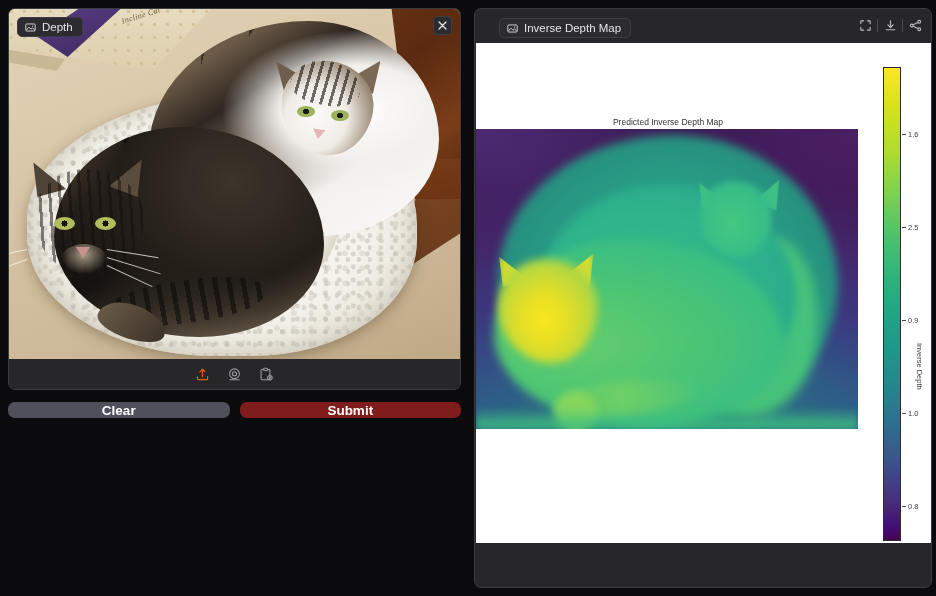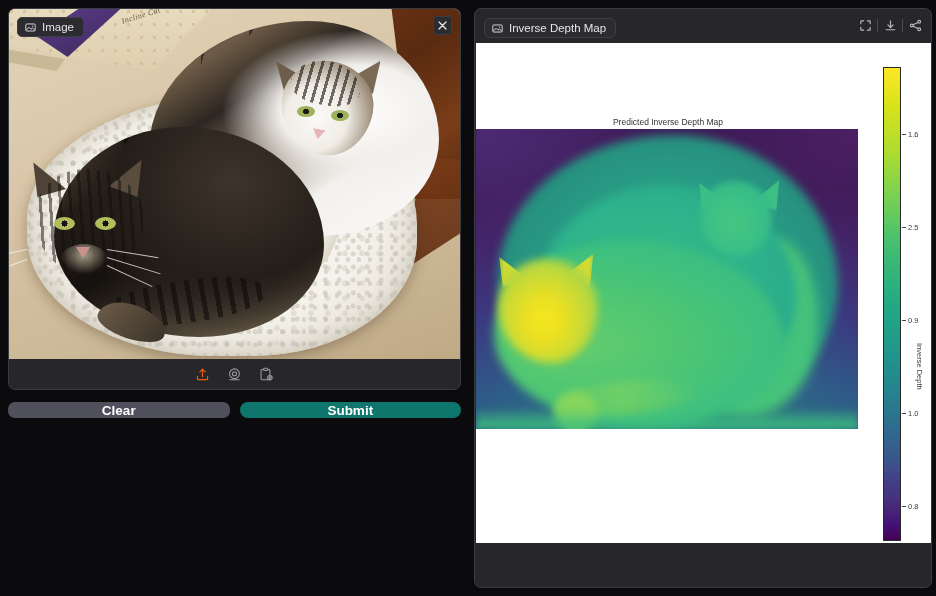--- a/index.html
+++ b/index.html
@@ -211,33 +211,33 @@
   .tb-icon { width:16px; height:16px; display:flex; align-items:center; justify-content:center; cursor:pointer; }
 
   
   .btn-row { display:flex; gap:10px; width:453px; }
   .btn {
     flex:1; height:16px; border-radius:7px; border:none;
     font-size:13.5px; font-weight:bold; color:#ffffff;
     display:flex; align-items:center; justify-content:center; cursor:pointer;
   }
   .btn-clear { background:#50505c; }
-  .btn-submit { background:#0f766e;border-radius:16px; }
+  .btn-submit { background:#7f1d1d; }
 
   
   .right-panel {
     position:relative;
     width: 460px; height: 580px;
     background:#27272b;
     border:1px solid #3b3b42;
     border-radius:7px;
     margin-top:4px;
     overflow:hidden;
   }
-  .rp-header { position:relative; height:34px; }
+  .rp-header { position:relative; height:34px;margin-left:15px; }
   .rp-tools { position:absolute; right:7px; top:7px; display:flex; align-items:center; gap:0; }
   .rp-tool { width:18px; height:18px; display:flex; align-items:center; justify-content:center; cursor:pointer; color:#b9b9c2; }
   .rp-sep { width:1px; height:13px; background:#4a4a53; margin:0 3px; }
 
   .figure {
     position:absolute; left:1px; top:34px;
     width: 476px; height: 500px;
     background:#ffffff;
   }
   .fig-title {
@@ -393,21 +393,21 @@
         </div>
 
         <div class="tab-chip">
           <span>
             <svg width="11" height="11" viewBox="0 0 14 14" fill="none" stroke="#d8d8df" stroke-width="1.2">
               <rect x="1" y="2.5" width="12" height="9" rx="1.4"></rect>
               <path d="M1.8 10.2 L5 6.6 L7.6 9.2 L9.6 7.4 L12.4 10.4"></path>
               <circle cx="9.6" cy="5.2" r="0.9" fill="#d8d8df" stroke="none"></circle>
             </svg>
           </span>
-          <span>Image</span>
+          <span>Depth</span>
         </div>
 
         <div class="close-btn">
           <svg width="11" height="11" viewBox="0 0 12 12" stroke="#e6e6ea" stroke-width="1.4" stroke-linecap="round">
             <path d="M2.2 2.2 L9.8 9.8 M9.8 2.2 L2.2 9.8"></path>
           </svg>
         </div>
       </div>
 
       <div class="img-toolbar">

